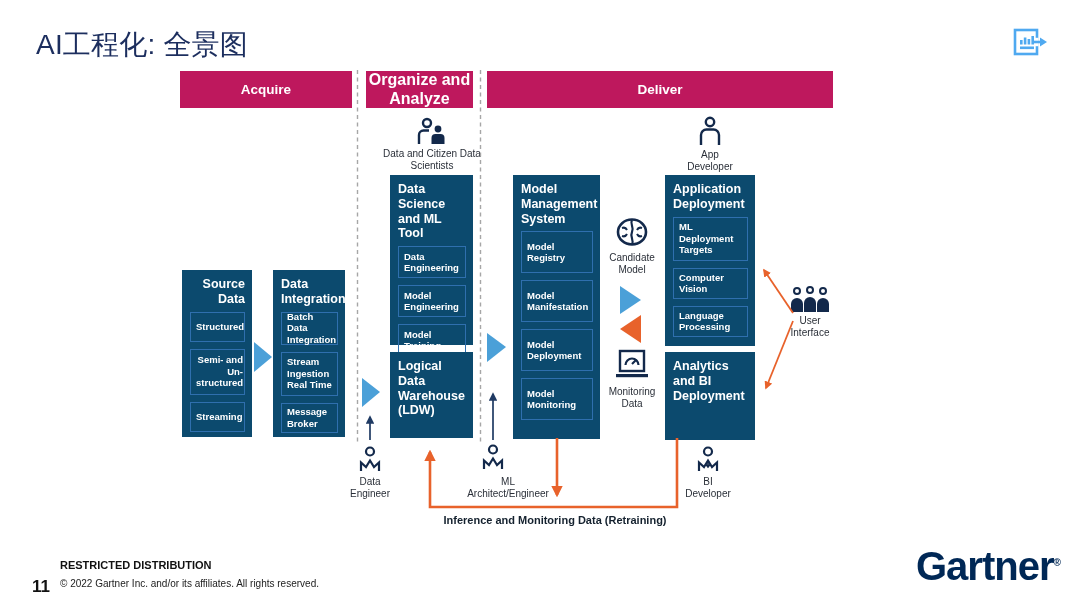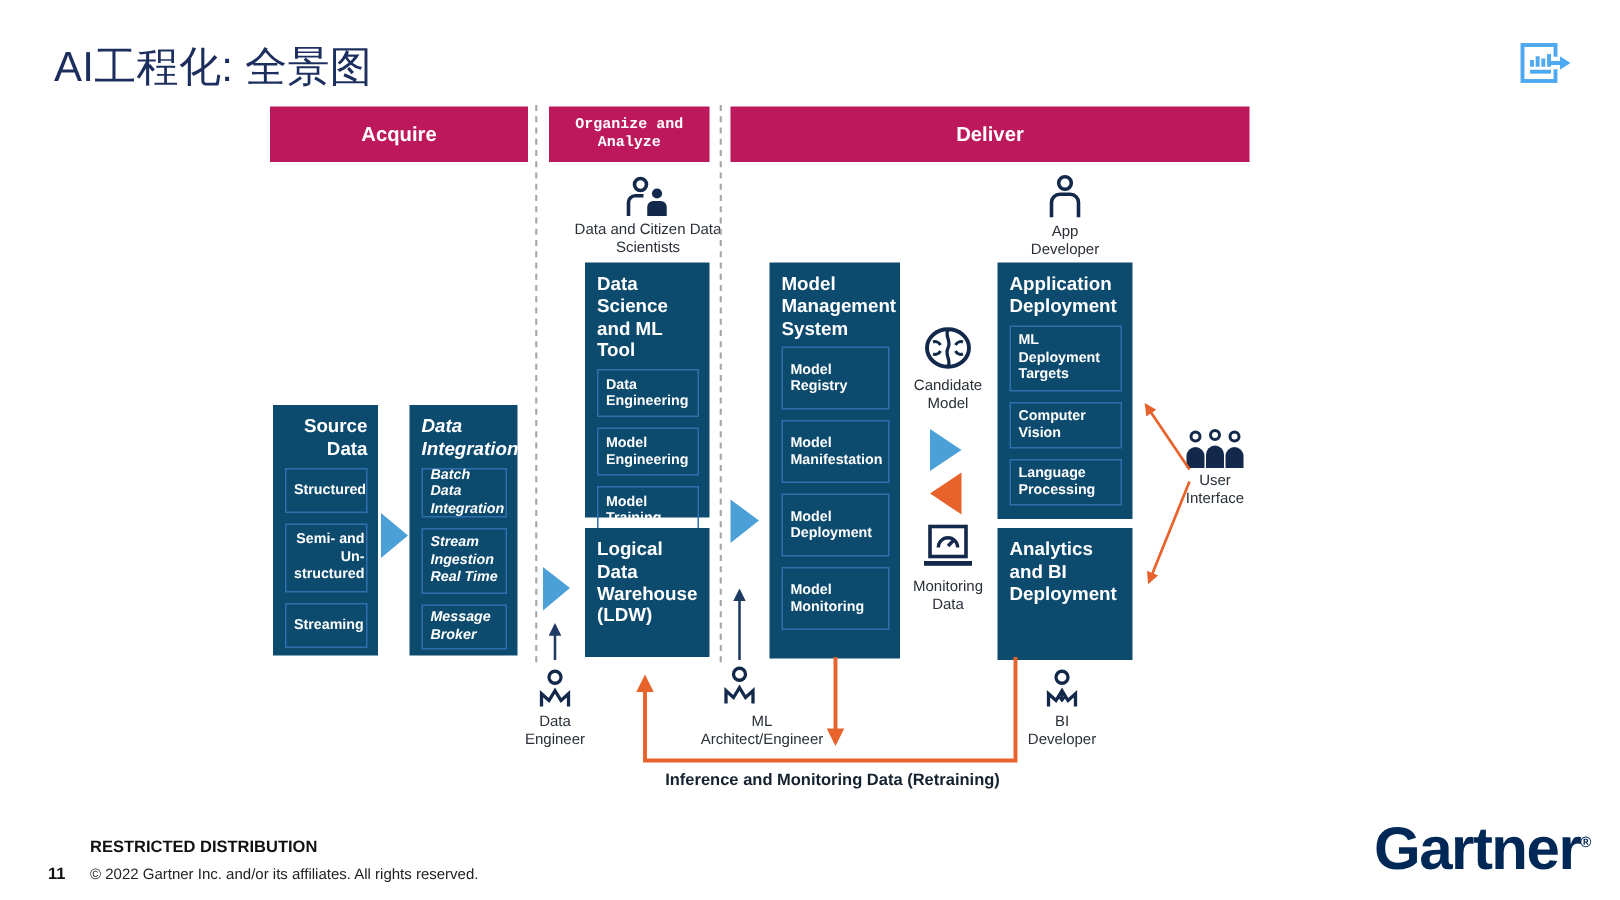--- a/index.html
+++ b/index.html
@@ -4,38 +4,38 @@
 <style>
   html,body{margin:0;padding:0;background:#fff;}
   .canvas{position:relative;width:1080px;height:600px;background:#fff;overflow:hidden;
           font-family:"Liberation Sans",sans-serif;}
   .title{position:absolute;left:36px;top:26px;font-size:28px;color:#1c2e5e;letter-spacing:.2px;}
   .export-icon{position:absolute;left:1012px;top:27px;width:36px;height:30px;cursor:pointer;}
 
   .phase{position:absolute;top:71px;height:37px;background:#be185d;color:#fff;
          display:flex;align-items:center;justify-content:center;text-align:center;
          font-weight:bold;font-size:13.5px;line-height:1.15;}
-  .phase.small{font-size:10px;font-family:Liberation Mono, monospace;}
+  .phase.small{font-size:16px;}
 
   .box{position:absolute;background:#0c4a6e;color:#fff;z-index:2;box-sizing:border-box;}
   .bt{font-weight:bold;padding:7px 7px 5px 8px;font-size:12.5px;line-height:1.18;}
   .sub{border:1.5px solid #2f6fae;margin:0 7px 7px 8px;padding:3px 5px;font-weight:bold;
        font-size:9.5px;line-height:1.2;display:flex;align-items:center;box-sizing:border-box;}
 
   .cap{position:absolute;text-align:center;font-size:10px;color:#2a2f38;line-height:1.22;z-index:3;}
   .actor-icon{position:absolute;z-index:3;}
 
   .flow-label{position:absolute;left:355px;top:514px;width:400px;text-align:center;
               font-size:11px;font-weight:bold;color:#14212e;}
 
   .overlay{position:absolute;left:0;top:0;z-index:5;pointer-events:none;}
 
   .footer-restricted{position:absolute;left:60px;top:559px;font-size:11px;font-weight:bold;color:#111;}
   .footer-copy{position:absolute;left:60px;top:578px;font-size:10px;color:#222;}
-  .footer-page{position:absolute;left:32px;top:577px;font-size:11px;font-weight:bold;color:#111;}
+  .footer-page{position:absolute;left:32px;top:577px;font-size:17px;font-weight:bold;color:#111;}
   .brand{position:absolute;left:916px;top:544px;font-size:40px;font-weight:bold;color:#002856;
          letter-spacing:-1px;}
   .brand sup{font-size:10px;letter-spacing:0;}
 </style>
 </head>
 <body>
 
 <div class="canvas">
 
   <div class="title">AI工程化: 全景图</div>
@@ -62,21 +62,21 @@
       <span>Deliver</span>
     </div>
 
   <div class="box" style="left:182px;top:270px;width:70px;height:167px;text-align:right;">
     <div class="bt">Source Data</div>
     <div class="sub" style="height:30px;">Structured</div>
     <div class="sub" style="height:46px;">Semi- and Un-structured</div>
     <div class="sub" style="height:30px;">Streaming</div>
   </div>
 
-  <div class="box" style="left:273px;top:270px;width:72px;height:167px;font-style:italic;">
+  <div class="box" style="left:273px;top:270px;width:72px;height:167px;">
     <div class="bt">Data Integration</div>
     <div class="sub" style="height:33px;">Batch Data Integration</div>
     <div class="sub" style="height:44px;">Stream Ingestion Real Time</div>
     <div class="sub" style="height:30px;">Message Broker</div>
   </div>
 
   <div class="box" style="left:390px;top:175px;width:83px;height:170px;">
     <div class="bt">Data Science and ML Tool</div>
     <div class="sub" style="height:32px;">Data Engineering</div>
     <div class="sub" style="height:32px;">Model Engineering</div>

